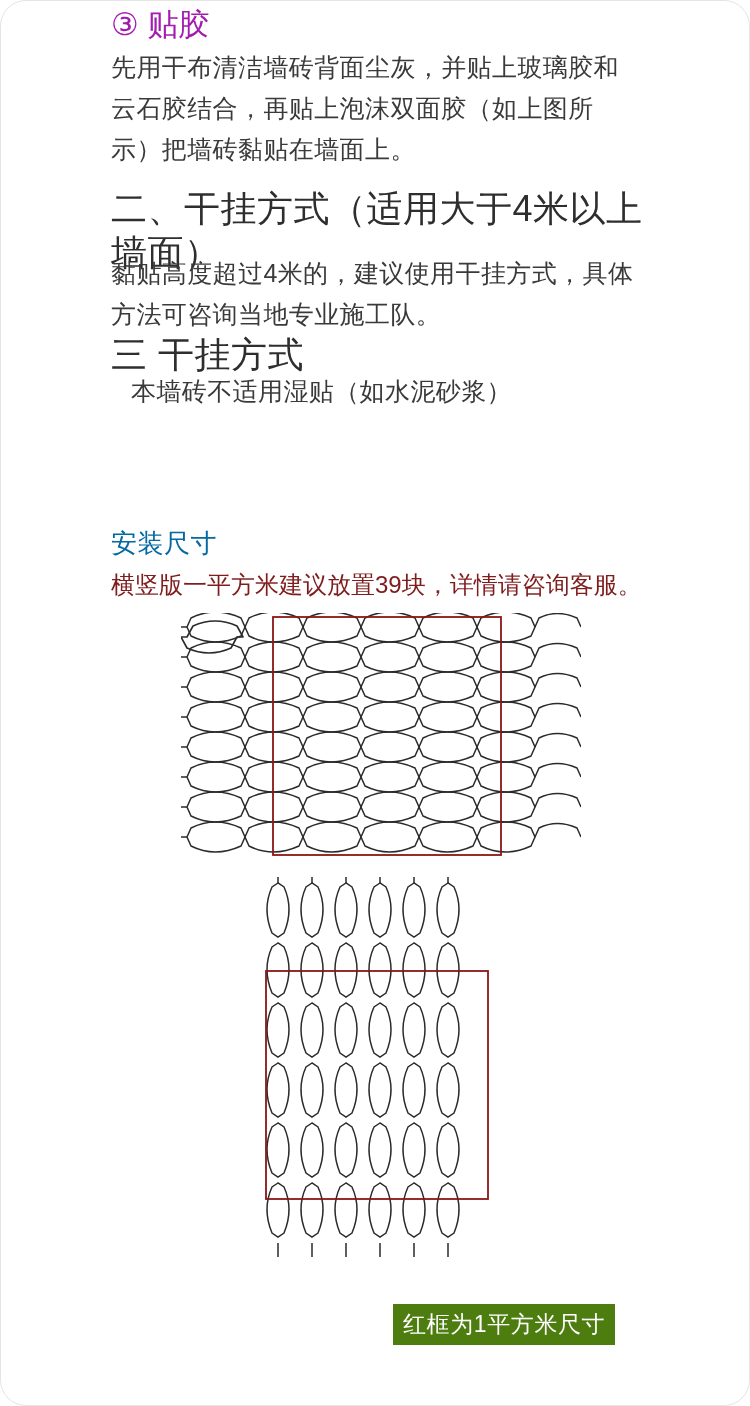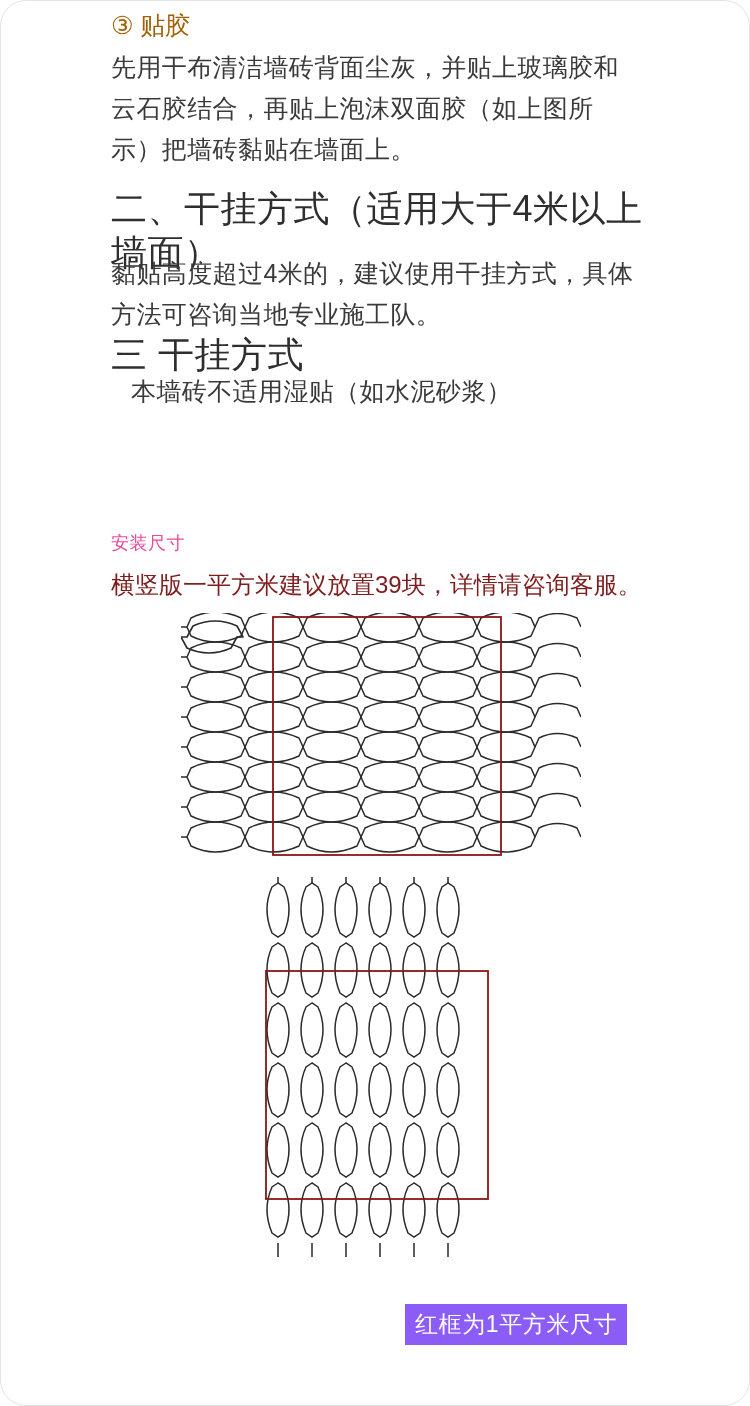--- a/index.html
+++ b/index.html
@@ -39,34 +39,34 @@
   }
 
   
   .para {
     font-size: 25px;
     line-height: 41px;
     color: #3a3a3a;
     letter-spacing: 0.4px;
   }
   .head-sm {
-    font-size: 25px;
+    font-size: 31px;
     line-height: 40px;
-    color: #a16207;
+    color: #a21caf;
   }
   .head-md {
     font-size: 36px;
     line-height: 44px;
     color: #2e2e2e;
     letter-spacing: 0.5px;
   }
   .head-lg {
-    font-size: 18px;
+    font-size: 26px;
     line-height: 44px;
-    color: #ec4899;
+    color: #0369a1;
     letter-spacing: 0.5px;
   }
 
   .blk-1 { position: absolute; left: 110px; top: 4px;  width: 540px; }
   .blk-2 { position: absolute; left: 110px; top: 46px; width: 530px; font-family: Liberation Serif, serif; }
   .blk-3 { position: absolute; left: 110px; top: 186px; width: 560px; }
   .blk-4 { position: absolute; left: 110px; top: 252px; width: 530px; }
   .blk-5 { position: absolute; left: 110px; top: 332px; width: 500px; }
   .blk-6 { position: absolute; left: 110px; top: 370px; width: 520px; margin-left: 20px; }
 
@@ -86,23 +86,23 @@
     left: 255px;
     top: 876px;
     width: 240px;
     height: 385px;
   }
   .diagram-h svg, .diagram-v svg { display: block; }
 
   
   .red-label {
     position: absolute;
-    left: 404px;
+    left: 392px;
     top: 1303px;
-    background: #8b5cf6;
+    background: #4d7c0f;
     color: #ffffff;
     font-size: 23px;
     line-height: 34px;
     padding: 3px 10px 4px 10px;
     letter-spacing: 0.6px;
     white-space: nowrap;
   }
 </style>
 </head>
 <body>

